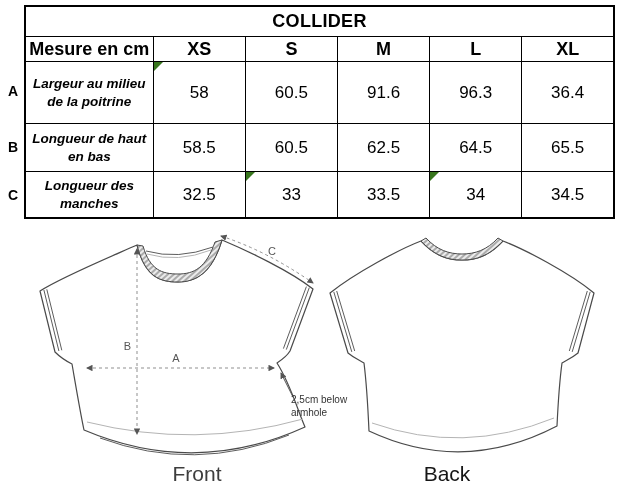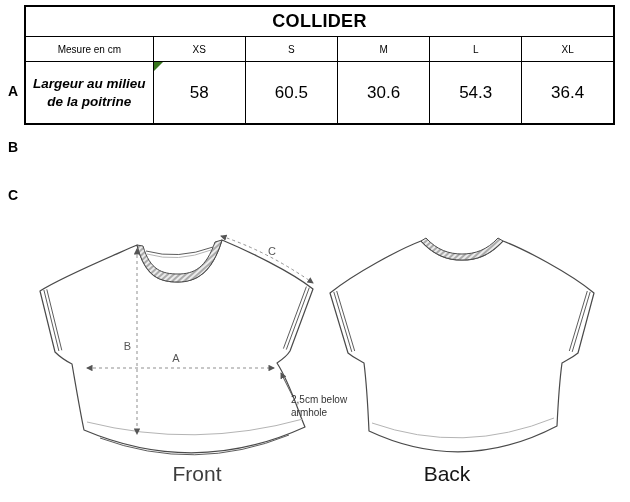--- a/index.html
+++ b/index.html
@@ -12,21 +12,21 @@
     position:absolute;left:24px;top:5px;width:591px;
     border-collapse:collapse;table-layout:fixed;
     border:2px solid #000;
   }
   table.size td{
     border:1.5px solid #000;text-align:center;vertical-align:middle;
     padding:0 3px;position:relative;background:#fff;margin-top:40px;
   }
   td.green{background:#d9ead3;}
   .r-title td{height:29px;font-weight:bold;font-size:18px;letter-spacing:.3px;}
-  .r-head td{height:24px;font-weight:normal;font-size:10px;}
+  .r-head td{height:24px;font-weight:bold;font-size:18px;}
   .r-a td{height:61px;}
   .r-b td{height:47px;}
   .r-c td{height:45px;}
   td.lbl{font-weight:bold;font-size:13.5px;line-height:1.3;font-style:italic;}
   td.val{font-size:17px;}
   .tri{
     position:absolute;top:0;left:0;width:0;height:0;
     border-top:9px solid #38761d;border-right:9px solid transparent;
   }
   .gutter-label{
@@ -71,23 +71,39 @@
       <td class="green">XS</td>
       <td>S</td>
       <td class="green">M</td>
       <td>L</td>
       <td class="green">XL</td>
     </tr>
     <tr class="r-a">
       <td class="lbl">Largeur au milieu de la poitrine</td>
       <td class="green val"><span class="tri"></span><span>58</span></td>
       <td class="val"><span>60.5</span></td>
-      <td class="green val"><span>30.6</span></td>
-      <td class="val"><span>54.3</span></td>
+      <td class="green val"><span>91.6</span></td>
+      <td class="val"><span>96.3</span></td>
       <td class="green val"><span>36.4</span></td>
+    </tr>
+    <tr class="r-b">
+      <td class="lbl">Longueur de haut en bas</td>
+      <td class="green val"><span>58.5</span></td>
+      <td class="val"><span>60.5</span></td>
+      <td class="green val"><span>62.5</span></td>
+      <td class="val"><span>64.5</span></td>
+      <td class="green val"><span>65.5</span></td>
+    </tr>
+    <tr class="r-c">
+      <td class="lbl">Longueur des manches</td>
+      <td class="green val"><span>32.5</span></td>
+      <td class="val"><span class="tri"></span><span>33</span></td>
+      <td class="green val"><span>33.5</span></td>
+      <td class="val"><span class="tri"></span><span>34</span></td>
+      <td class="green val"><span>34.5</span></td>
     </tr>
   </tbody>
     </table>
 
   <svg class="draw" width="630" height="277" viewBox="0 0 630 277">
     <defs>
       <pattern id="rib" width="4" height="4" patternUnits="userSpaceOnUse" patternTransform="rotate(48)">
         <rect width="4" height="4" fill="#ececec"></rect>
         <line x1="1" y1="0" x2="1" y2="4" stroke="#8f8f8f" stroke-width="1.4"></line>
       </pattern>

